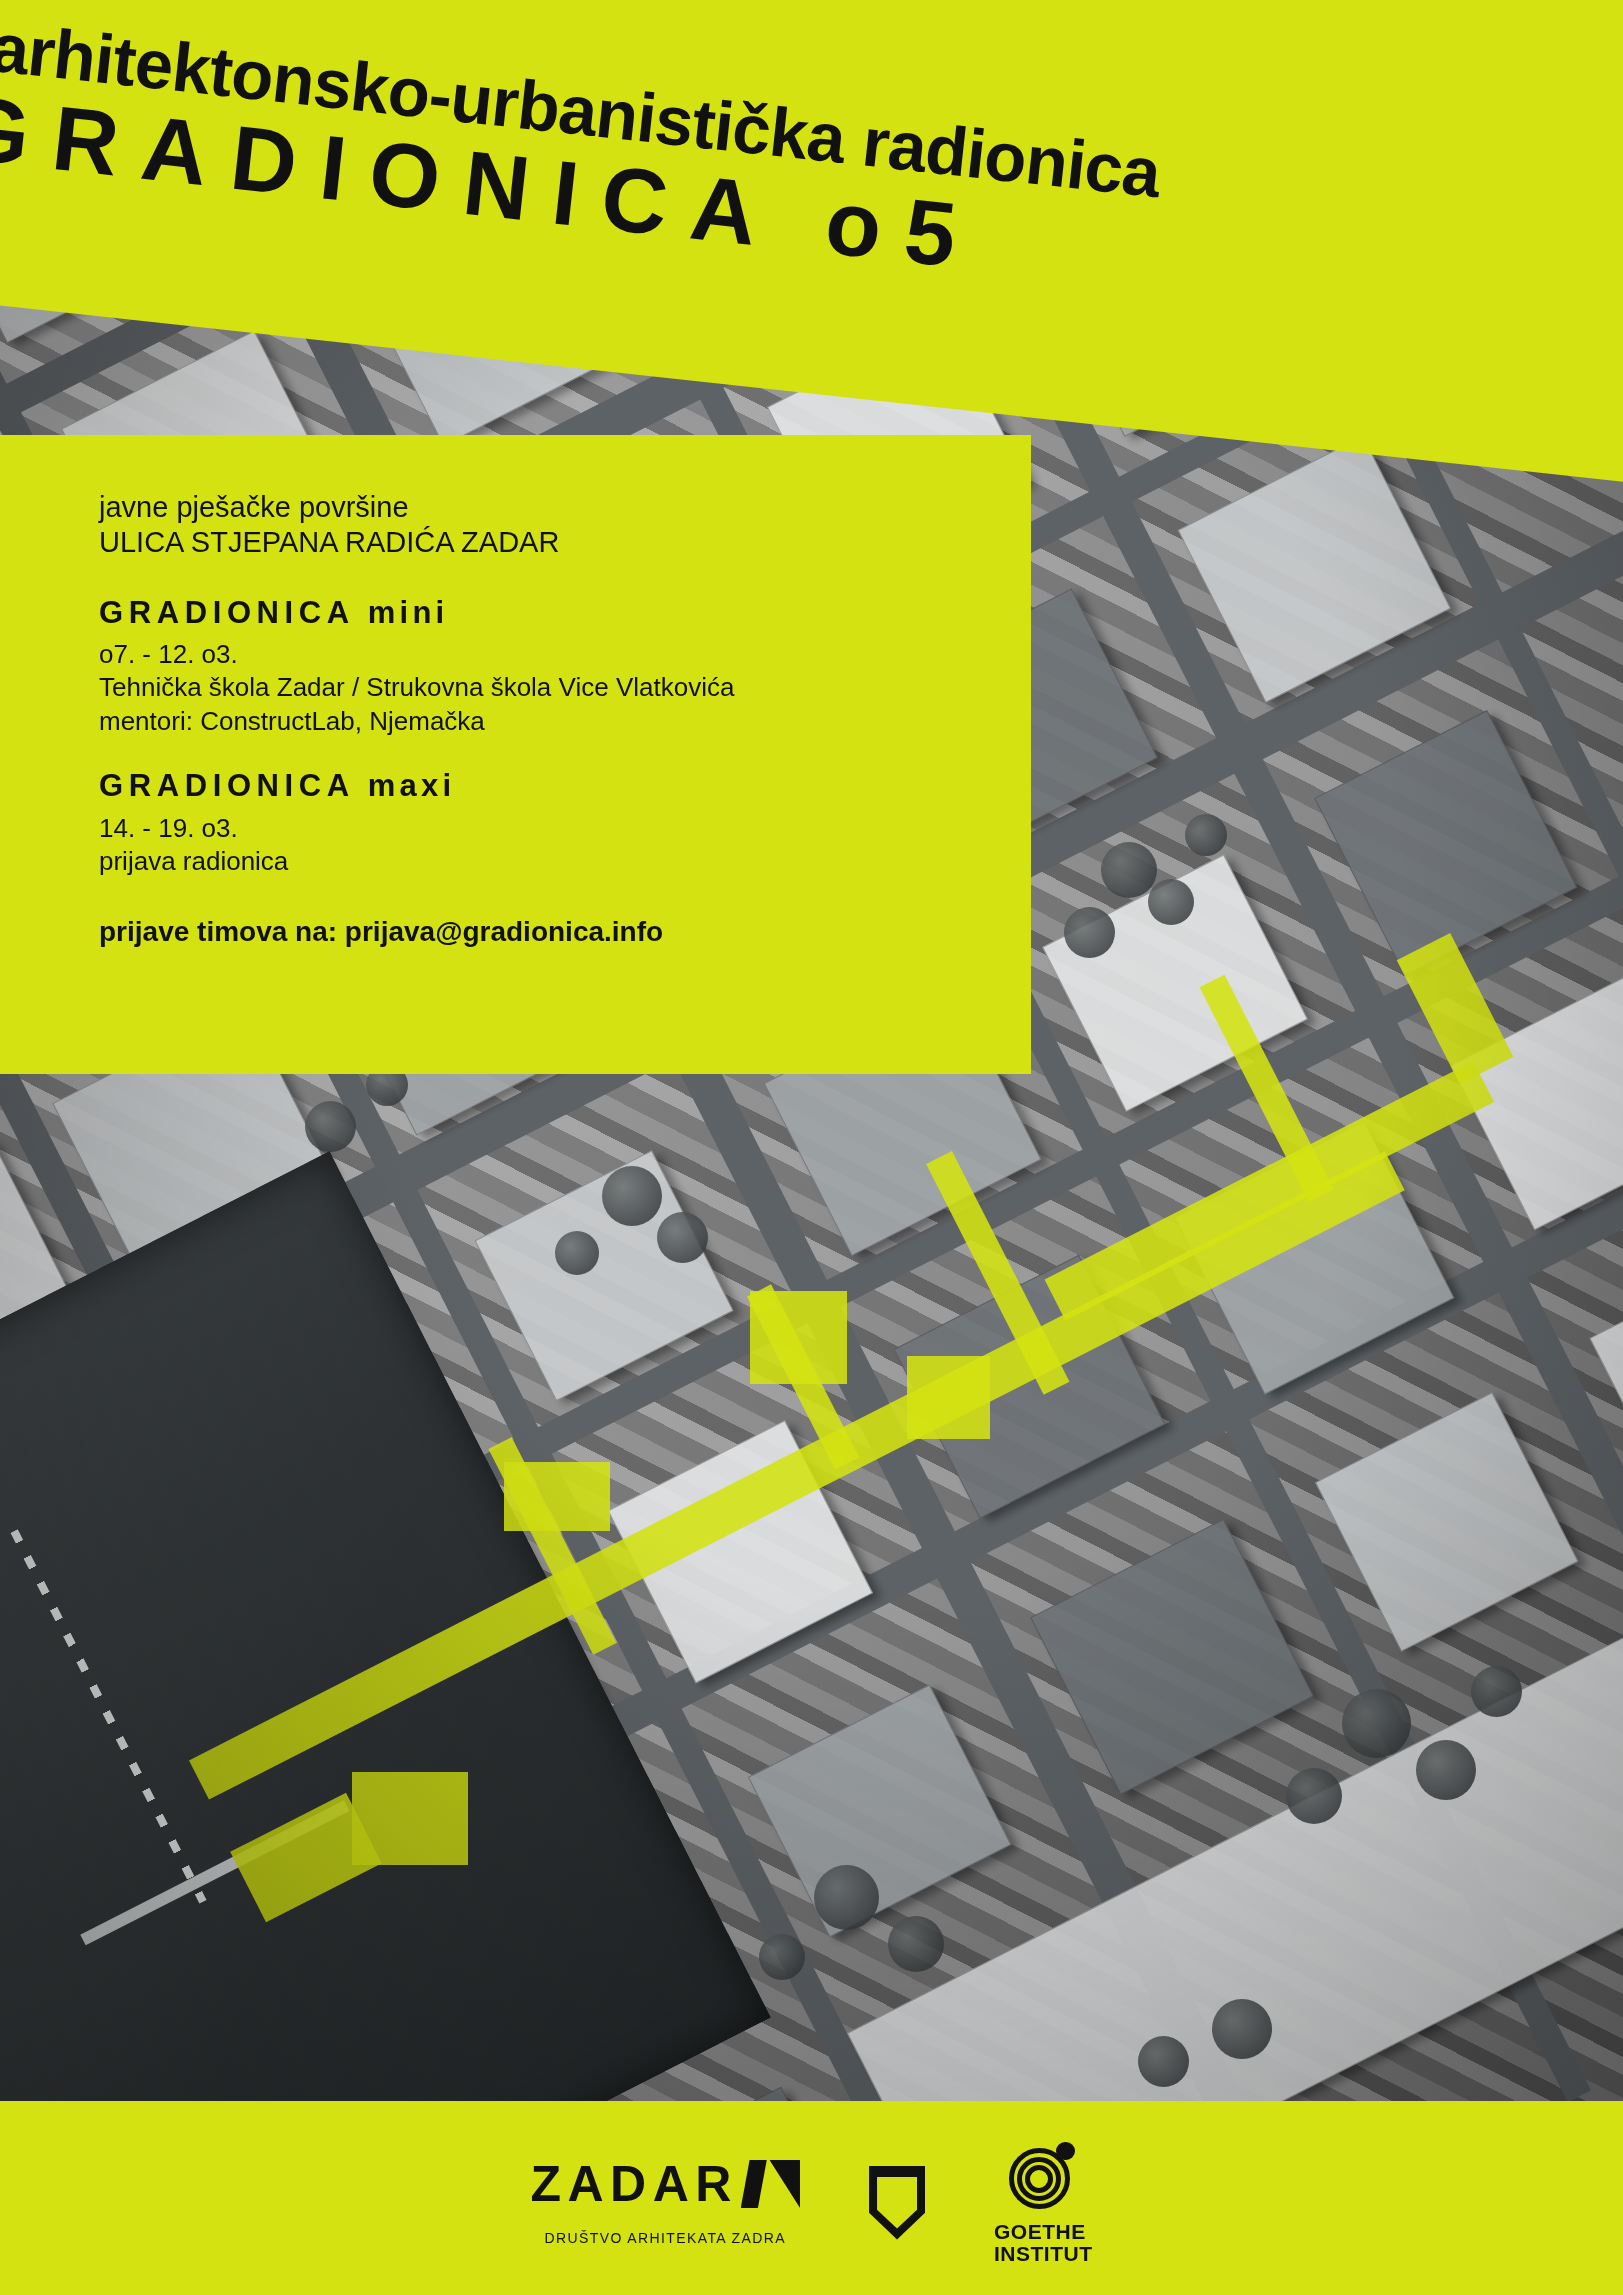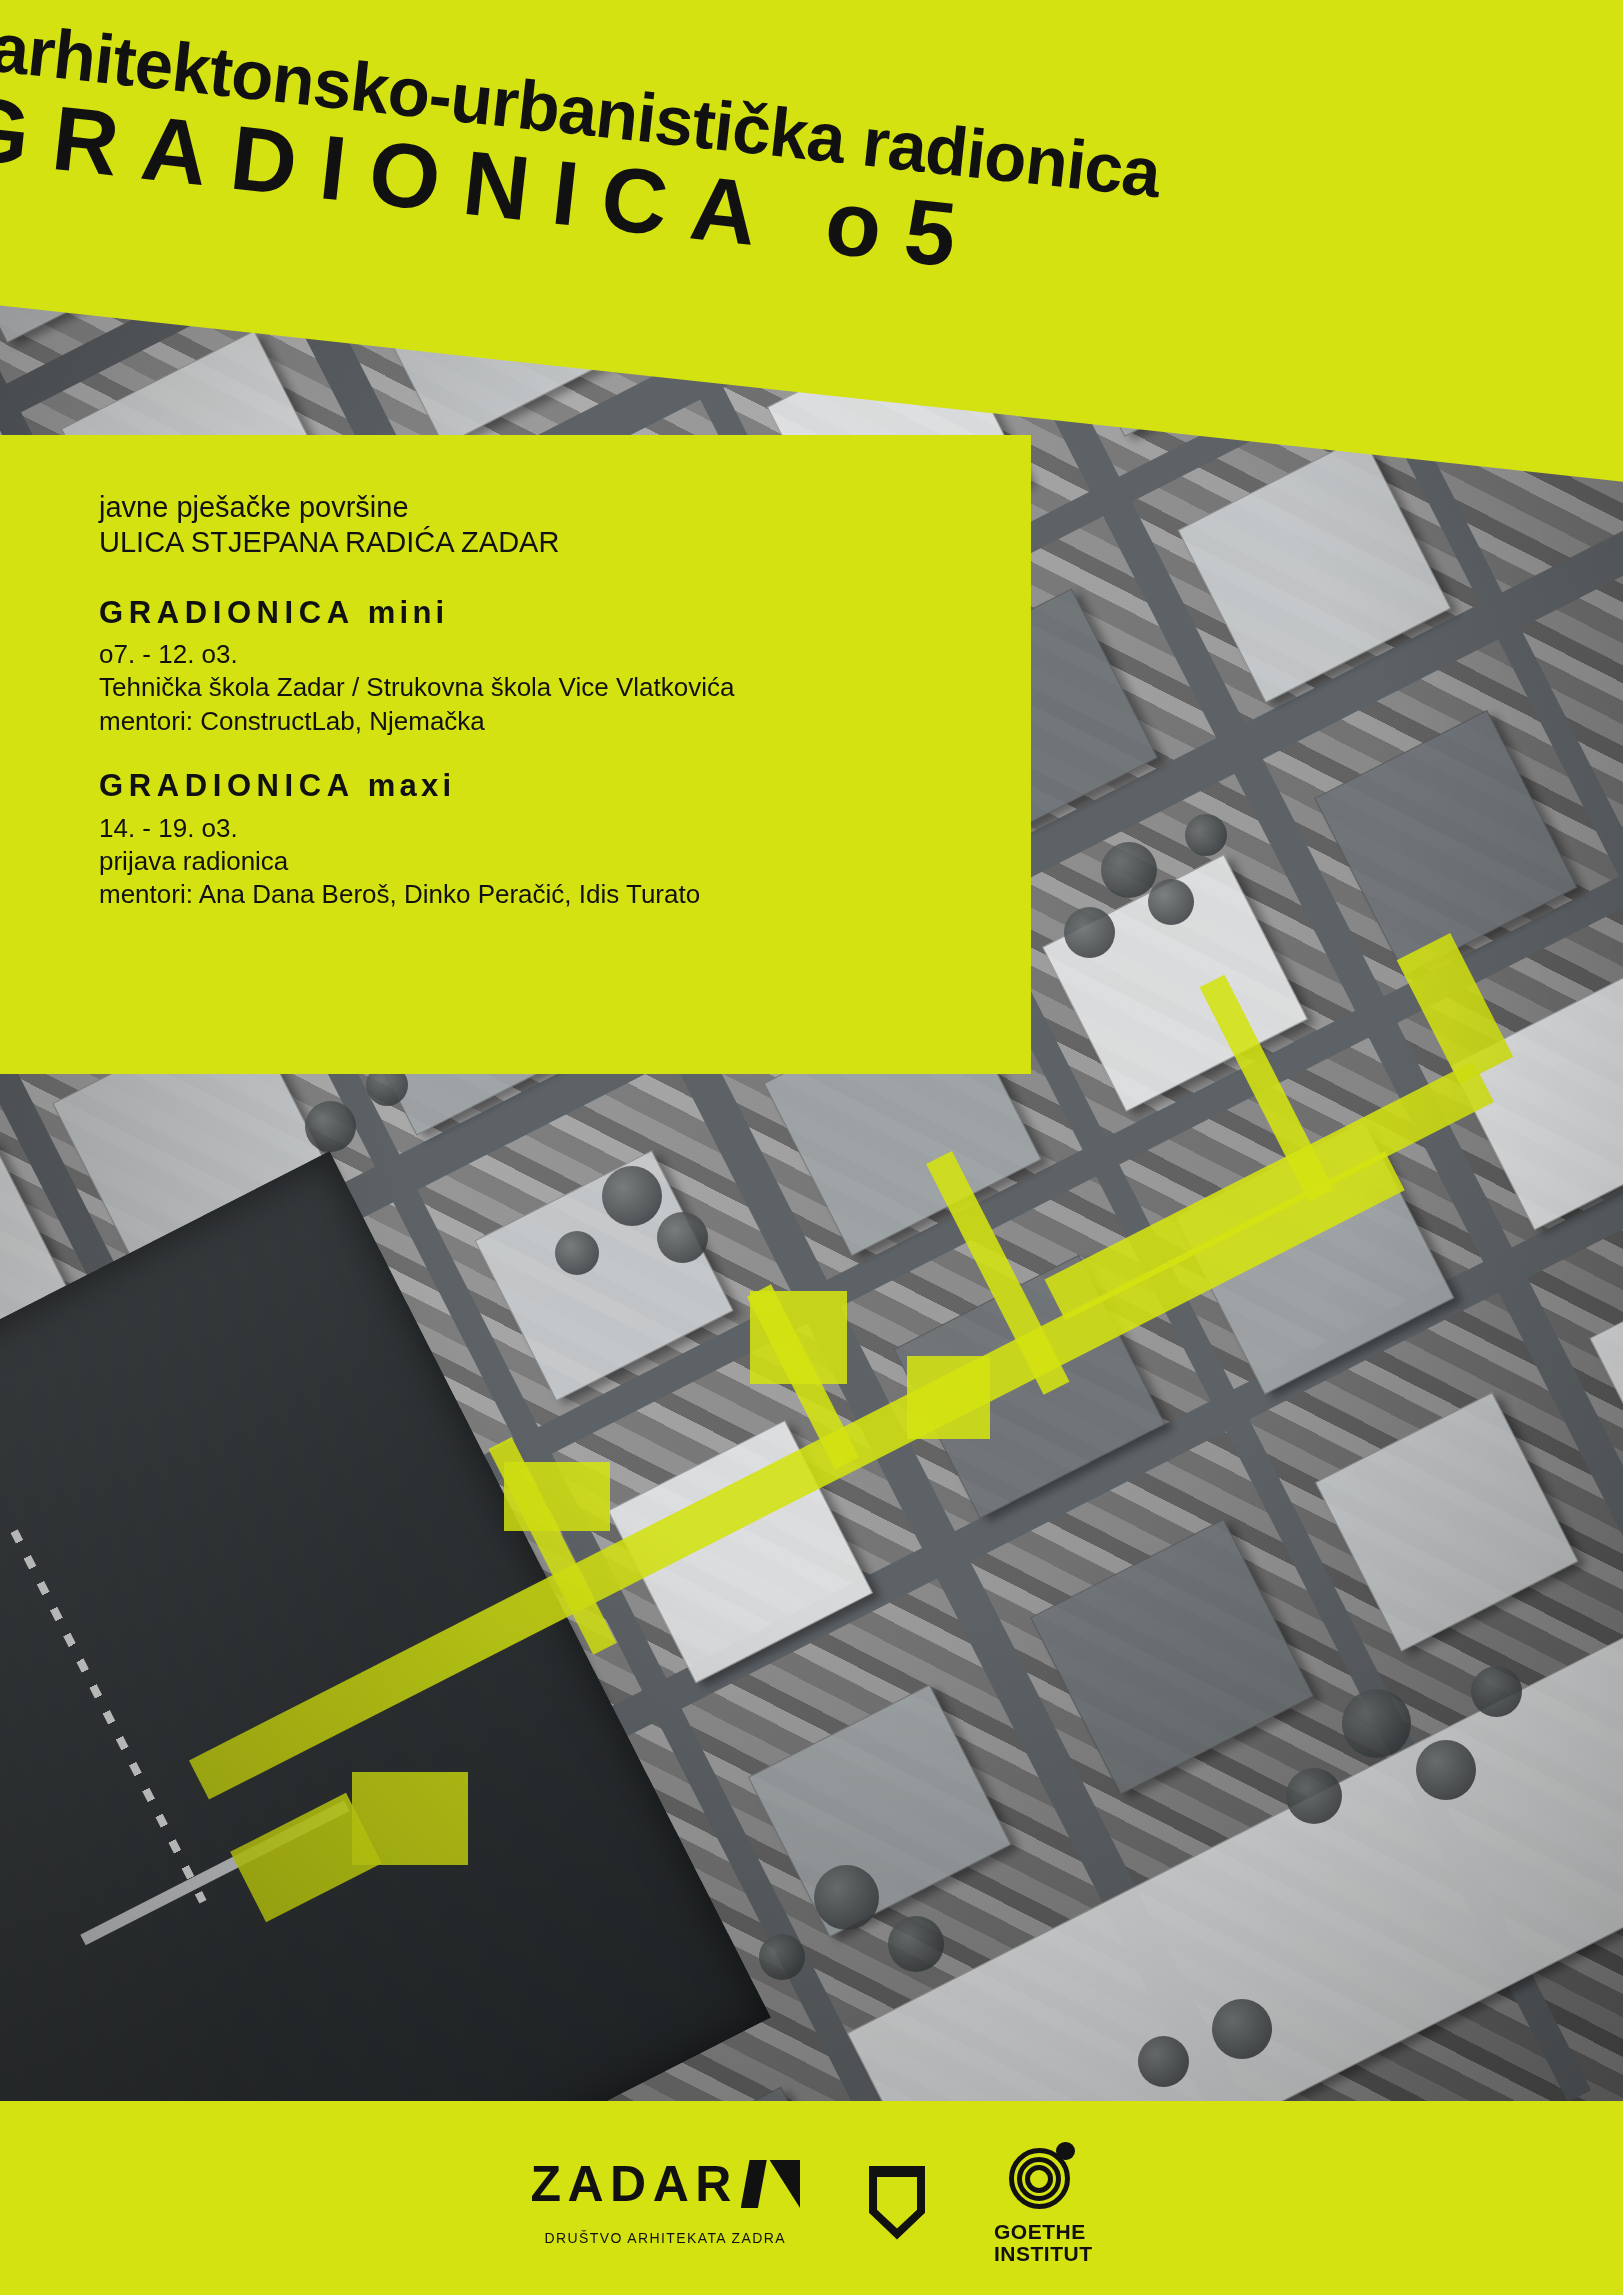--- a/index.html
+++ b/index.html
@@ -342,23 +342,23 @@
 
     <div class="gap"></div>
 
     <div>
       <div class="sect-title">
         <span>GRADIONICA</span>
         <span class="sub">maxi</span>
       </div>
       <div class="sect-line">14. - 19. o3.</div>
       <div class="sect-line">prijava radionica</div>
-      <div class="sect-line">mentori: Ana Dana Beroš, Dinko Peračić, Idis Turato</div>
-    </div>
-
+    </div>
+
+    <div class="apply">prijave timova na: prijava@gradionica.info</div>
   </div>
 
   <div id="footer-band"></div>
   <div id="logos">
 
     <div class="logo">
       <div class="zada-word">
         <span>ZADAR</span>
         <span class="slash"></span>
         <span class="tri"></span>

